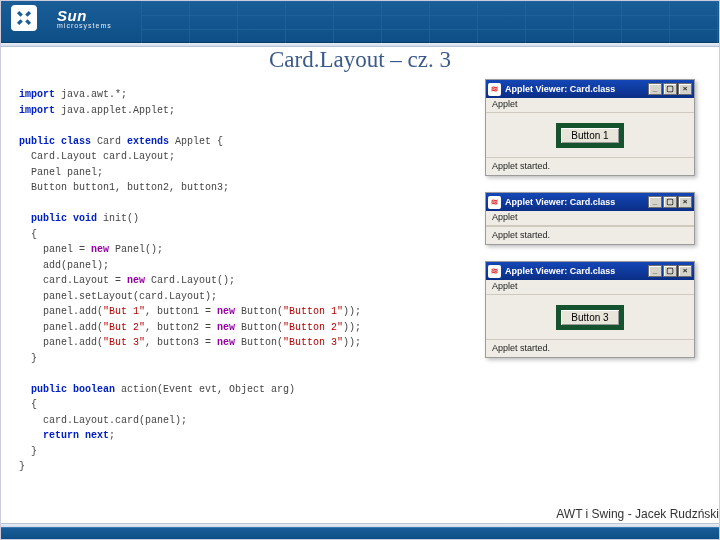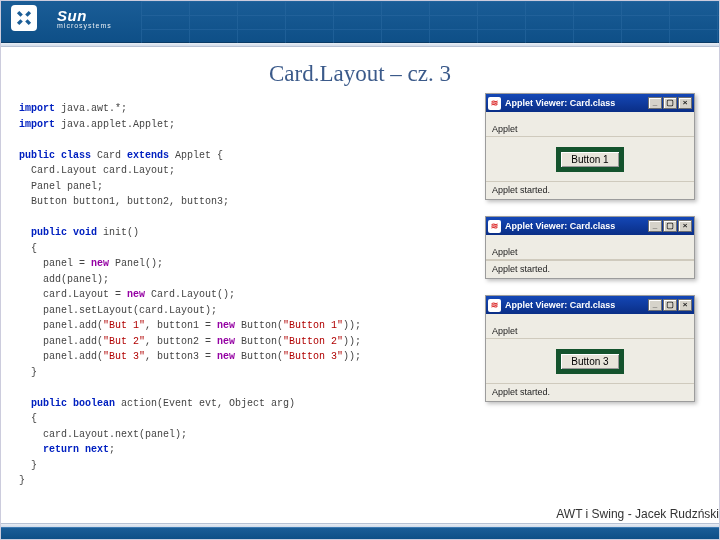--- a/index.html
+++ b/index.html
@@ -36,21 +36,21 @@
     background: #fff;
     display: flex; align-items: center; justify-content: center;
   }
   .sun-mark svg { width: 20px; height: 20px; }
   .sun-text .brand { font-weight: bold; font-style: italic; font-size: 15px; letter-spacing: .5px; }
   .sun-text .sub   { font-size: 7px; letter-spacing: 1px; opacity: .9; margin-top:-2px; }
   .thinbar { height: 4px; background: linear-gradient(#e8eef6,#d2dbe8); border-bottom: 1px solid #b7c2d4; }
 
   .title {
     text-align: center;
-    margin-top: 14px;
+    margin-top: 0;
     font-family: Georgia, 'Times New Roman', serif;
     font-size: 23px;
     color: #3b5a8a;
   }
 
   .body {
     position: relative;
     height: 420px;
     padding: 18px 16px 0 16px;
   }
@@ -101,21 +101,21 @@
   .wbtn {
     width: 14px; height: 12px;
     background: #d6d3ca; border: 1px solid #6f6f6f;
     display:flex; align-items:center; justify-content:center;
     box-shadow: inset 1px 1px 0 #fff;
   }
   .wbtn .g { font-size: 8px; line-height: 1; color:#222; font-family: Arial; }
   .xbtn .g { font-weight: bold; }
   .menubar {
     height: 15px; background: #eeece4; border-bottom: 1px solid #cfcabd;
-    font-size: 9px; padding: 12px 6px; color: #222;
+    font-size: 9px; padding: 1px 6px; color: #222;
   }
   .canvas {
     height: 44px; background: #eeece4;
     display:flex; align-items:center; justify-content:center;
   }
   .awtbtn {
     font-size: 10px; padding: 2px 10px;
     background: #e8e5db;
     border: 5px solid #14532d;
     box-shadow: inset 1px 1px 0 #fff, inset -1px -1px 0 #999;
@@ -186,21 +186,21 @@
 <span>    add(panel);</span>
 <span>    card.Layout = </span><span class="neww">new</span><span> Card.Layout();</span>
 <span>    panel.setLayout(card.Layout);</span>
 <span>    panel.add(</span><span class="str">"But 1"</span><span>, button1 = </span><span class="neww">new</span><span> Button(</span><span class="str">"Button 1"</span><span>));</span>
 <span>    panel.add(</span><span class="str">"But 2"</span><span>, button2 = </span><span class="neww">new</span><span> Button(</span><span class="str">"Button 2"</span><span>));</span>
 <span>    panel.add(</span><span class="str">"But 3"</span><span>, button3 = </span><span class="neww">new</span><span> Button(</span><span class="str">"Button 3"</span><span>));</span>
 <span>  }</span>
 
 <span class="kw">  public boolean</span><span> action(Event evt, Object arg)</span>
 <span>  {</span>
-<span>    card.Layout.next(panel);</span>
+<span>    card.Layout.card(panel);</span>
 <span class="kw">    return next</span><span>;</span>
 <span>  }</span>
 <span>}</span></div>
 
   <div class="stack">
 
     <div class="applet">
       <div class="tbar">
         <div class="java-ico">≋</div>
         <span>Applet Viewer: Card.class</span>

